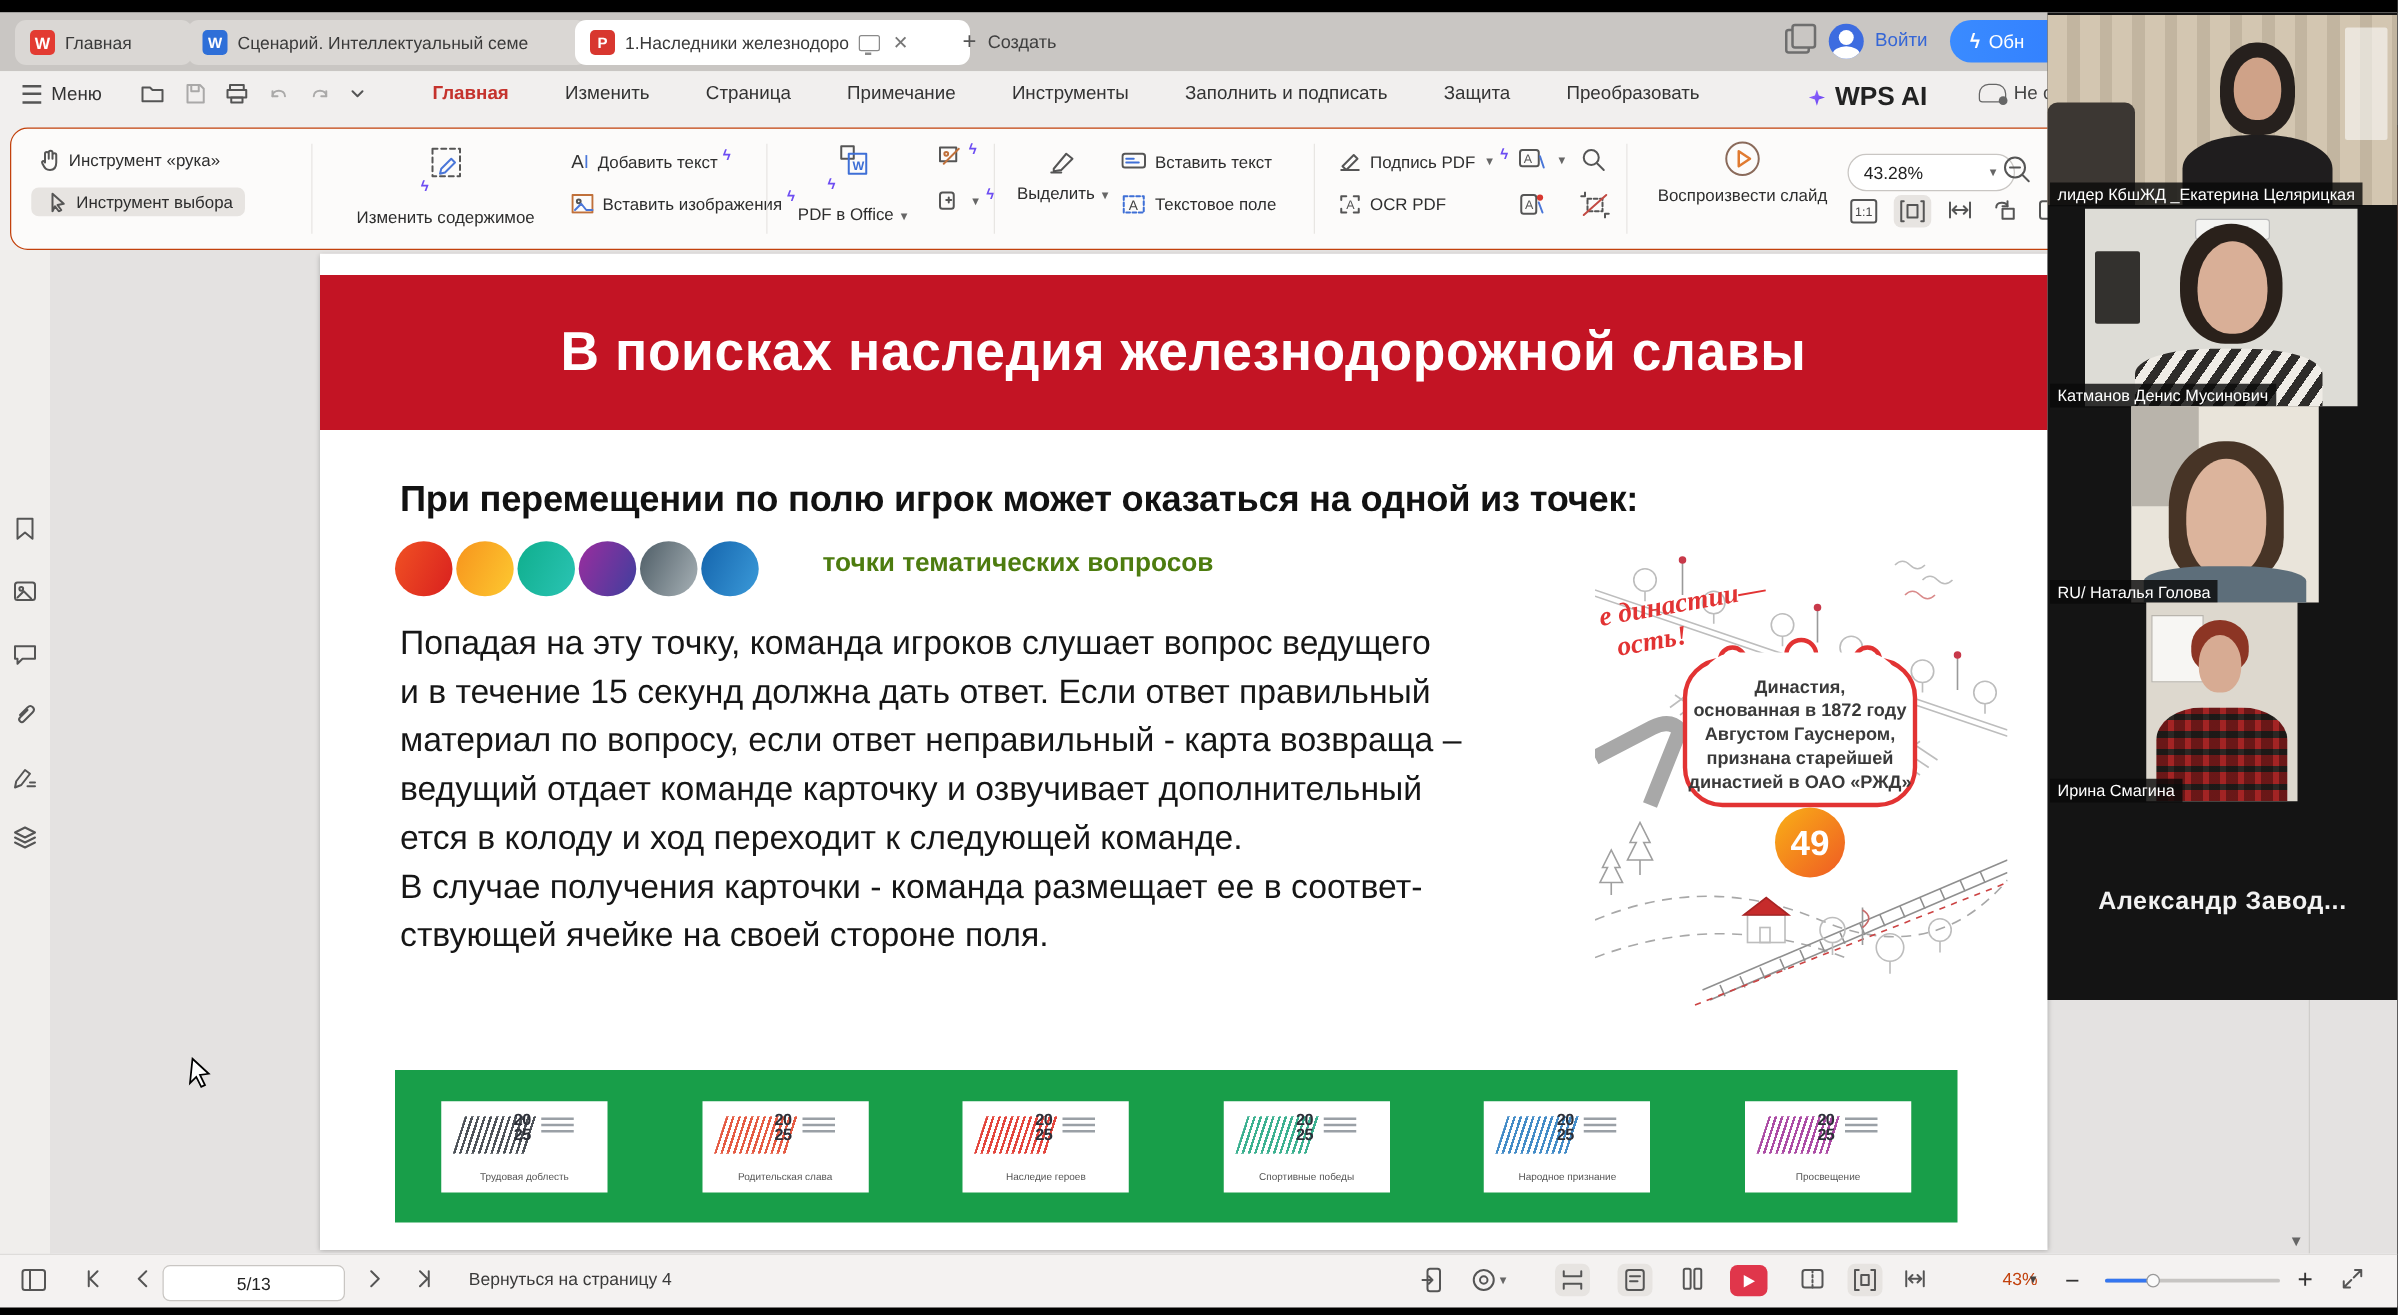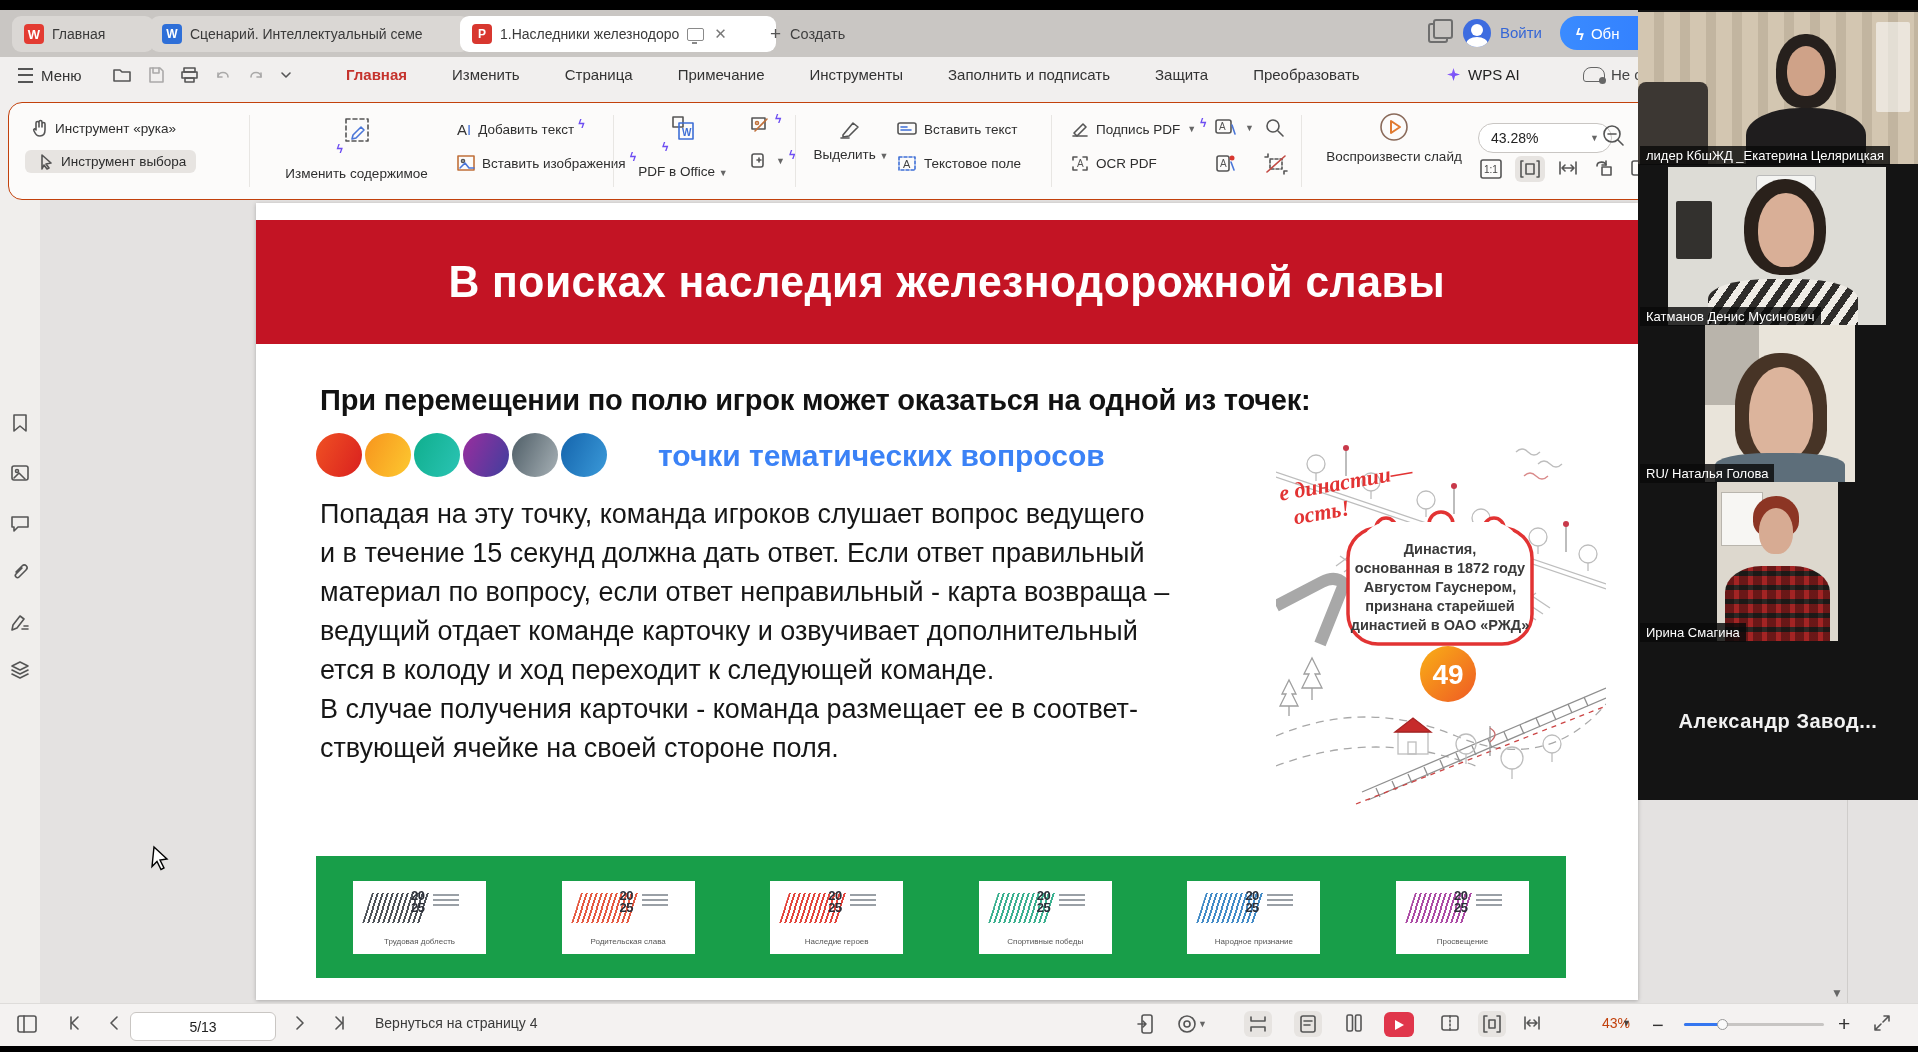--- a/index.html
+++ b/index.html
@@ -36,21 +36,21 @@
 
   
   .menubar{position:absolute;left:0;top:47px;width:100%;height:43px;background:#f1efee;}
   .menu-btn{position:absolute;left:18px;top:10px;display:flex;gap:8px;align-items:center;font-size:15px;color:#333;}
   .hamb{width:15px;height:11px;border-top:2px solid #555;border-bottom:2px solid #555;position:relative;}
   .hamb::after{content:"";position:absolute;left:0;top:3.5px;width:15px;height:2px;background:#555;}
   .fileops{position:absolute;left:112px;top:9px;display:flex;gap:15px;align-items:center;color:#555;}
   .fileops svg{display:block;}
   .menuitems{position:absolute;left:346px;top:9px;display:flex;gap:45px;font-size:15px;color:#333;}
   .menuitems span.active{color:#c5332d;font-weight:bold;}
-  .wpsai{position:absolute;left:1447px;top:9px;display:flex;gap:8px;align-items:center;font-size:15px;color:#222;font-weight:normal;}
+  .wpsai{position:absolute;left:1447px;top:9px;display:flex;gap:8px;align-items:center;font-size:21px;color:#222;font-weight:bold;}
   .spark4{width:13px;height:13px;background:linear-gradient(135deg,#9a6bff,#5f3df0);clip-path:polygon(50% 0,62% 38%,100% 50%,62% 62%,50% 100%,38% 62%,0 50%,38% 38%);}
   .syncst{position:absolute;left:1583px;top:9px;display:flex;gap:6px;align-items:center;font-size:15px;color:#444;white-space:nowrap;}
   .cloud{width:20px;height:13px;border:1.6px solid #666;border-radius:8px 8px 3px 3px;position:relative;}
   .cloud::after{content:"";position:absolute;right:-2px;bottom:-3px;width:7px;height:7px;border-radius:50%;background:#666;}
 
   
   .toolbar{position:absolute;left:8px;top:92px;right:0;height:96px;background:#fcfbfa;border:1px solid #c2410c;border-radius:14px 0 0 14px;}
   .tb{position:absolute;display:flex;align-items:center;gap:7px;font-size:13.5px;color:#2e2e2e;white-space:nowrap;}
   .tbdiv{position:absolute;top:12px;bottom:12px;width:1px;background:#e8e6e3;}
   .selpill{background:#e7e4e1;border-radius:6px;padding:3px 10px;}
@@ -73,21 +73,21 @@
   .scrolldiv{position:absolute;left:1807px;top:0;width:1px;height:100%;background:#cfcdcb;}
   .scrollarrow{position:absolute;left:1791px;bottom:3px;color:#666;font-size:12px;}
   .page{position:absolute;left:216px;top:3px;width:1382px;height:797px;background:#fff;box-shadow:0 1px 4px rgba(0,0,0,.25);}
 
   
   .banner{position:absolute;left:0;top:17px;width:100%;height:124px;background:#c31424;display:flex;align-items:center;justify-content:center;}
   .banner-t{color:#fff;font-weight:bold;font-size:44px;letter-spacing:.5px;transform:scaleX(.97);white-space:nowrap;}
   .sl-head{position:absolute;left:64px;top:181px;font-size:29px;font-weight:bold;color:#121212;letter-spacing:-.2px;}
   .dotsrow{position:absolute;left:60px;top:230px;display:flex;gap:3px;}
   .dot{width:46px;height:44px;border-radius:50%;background:linear-gradient(115deg,var(--c1),var(--c2));}
-  .dotscap{position:absolute;left:402px;top:236px;font-size:30px;font-weight:bold;color:#3b82f6;}
+  .dotscap{position:absolute;left:402px;top:236px;font-size:21px;font-weight:bold;color:#4d7c0f;}
   .sl-body{position:absolute;left:64px;top:292px;width:960px;font-size:27px;line-height:39px;font-weight:500;color:#161616;}
   .illus{position:absolute;left:1020px;top:233px;}
   .gband{position:absolute;left:60px;top:653px;width:1250px;height:122px;background:#189e49;display:flex;align-items:center;justify-content:space-between;padding:0 37px;box-sizing:border-box;}
   .gcard{width:133px;height:73px;background:#fff;position:relative;flex:none;}
   .glogo{position:absolute;left:14px;top:12px;width:58px;height:30px;transform:skewX(-18deg);
      background:repeating-linear-gradient(90deg,var(--c) 0 2px,transparent 2px 5px);opacity:.9;}
   .gyear{position:absolute;left:58px;top:9px;font-size:13px;line-height:12px;font-weight:bold;color:#2c2f38;letter-spacing:-.5px;}
   .gmicro{position:absolute;left:80px;top:13px;display:flex;flex-direction:column;gap:3px;}
   .gmicro i{display:block;width:26px;height:2px;background:#9aa0a6;}
   .glabel{position:absolute;left:0;bottom:8px;width:100%;text-align:center;font-size:8px;color:#555;}

